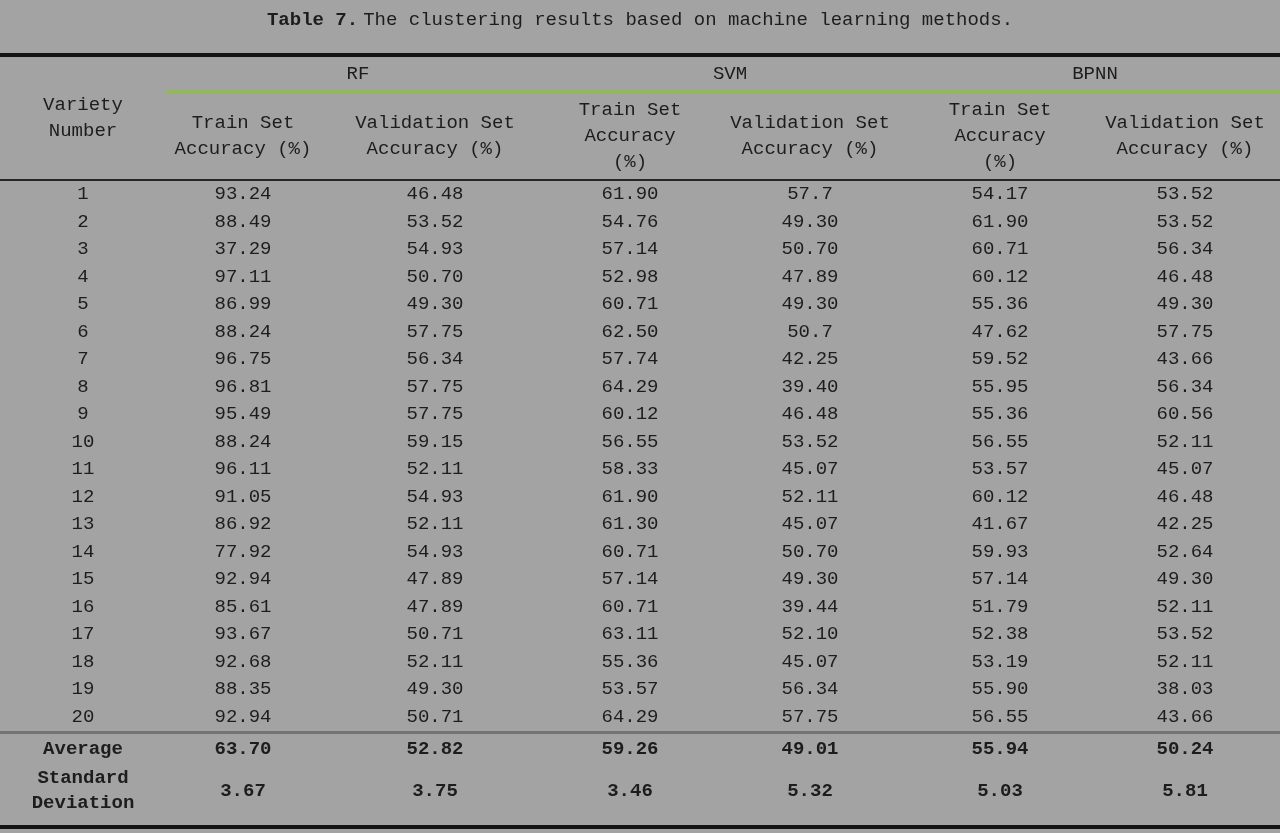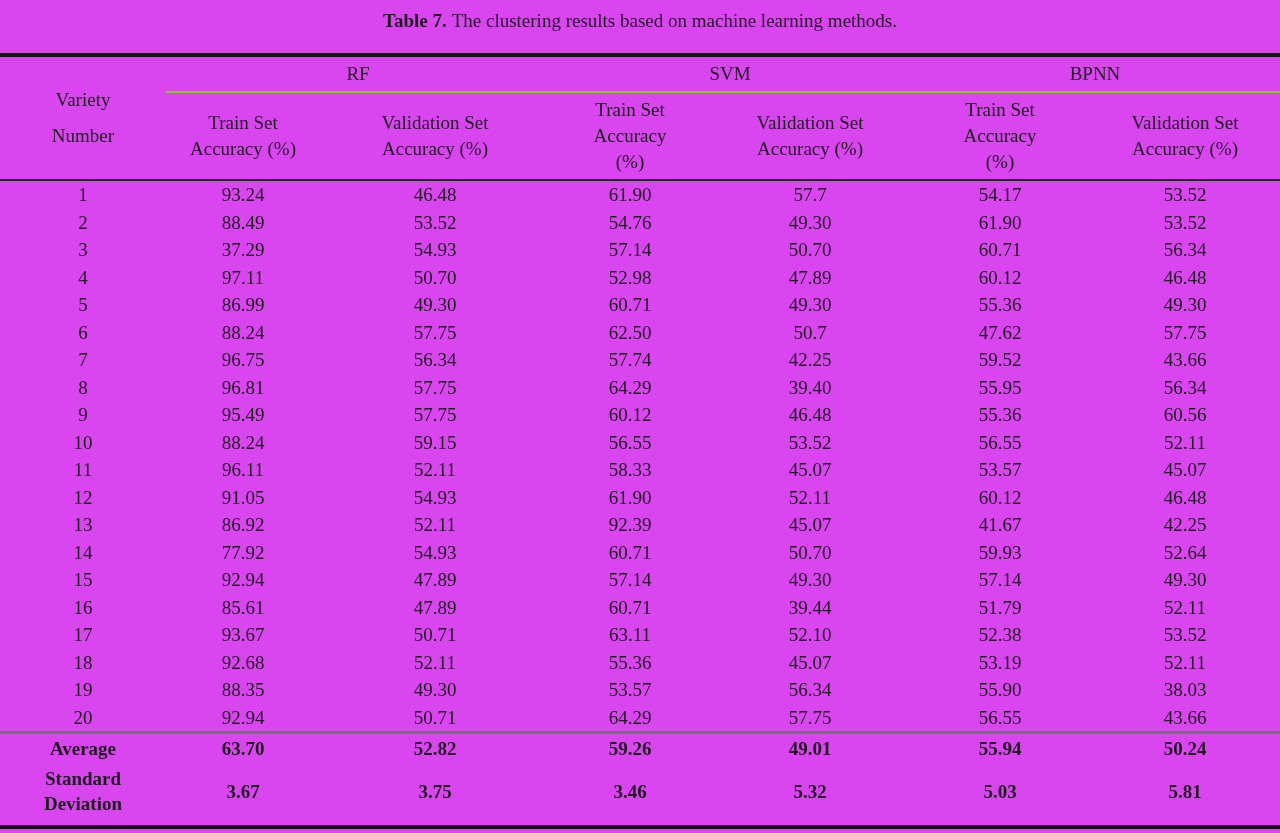--- a/index.html
+++ b/index.html
@@ -3,23 +3,23 @@
 <meta charset="utf-8">
 <style>
   html, body {
     margin: 0;
     padding: 0;
     background: #ffffff;
   }
   .page {
     width: 1280px;
     height: 833px;
-    background: #d946ef;
+    background: #a3a3a3;
     color: #1d1d1d;
-    font-family: Liberation Serif, serif;
+    font-family: Liberation Mono, monospace;
     overflow: hidden;
     box-sizing: border-box;
   }
   .caption {
     height: 53px;
     box-sizing: border-box;
     padding-top: 9px;
     text-align: center;
     font-size: 19px;
     line-height: 23px;
@@ -45,21 +45,21 @@
   .group-row th.grouped { border-bottom: 2px solid #84cc16; }
   .cols-row th {
     height: 86px;
     font-weight: bold;
     border-bottom: 2px solid #262626;
     line-height: 26px;
   }
   th.corner {
     border-bottom: 2px solid #262626;
     font-weight: bold;
-    line-height: 36px;
+    line-height: 26px;
   }
   .pre { white-space: pre-line; }
   tbody td { height: 27.5px; line-height: 27.5px; }
   tfoot tr.avg-row th, tfoot tr.avg-row td {
     border-top: 3px solid #737373;
     height: 30px;
     font-weight: bold;
   }
   tfoot tr.std-row th, tfoot tr.std-row td {
     font-weight: bold;
@@ -218,21 +218,21 @@
     <td>54.93</td>
     <td>61.90</td>
     <td>52.11</td>
     <td>60.12</td>
     <td>46.48</td>
   </tr>
         <tr>
     <td>13</td>
     <td>86.92</td>
     <td>52.11</td>
-    <td>92.39</td>
+    <td>61.30</td>
     <td>45.07</td>
     <td>41.67</td>
     <td>42.25</td>
   </tr>
         <tr>
     <td>14</td>
     <td>77.92</td>
     <td>54.93</td>
     <td>60.71</td>
     <td>50.70</td>

